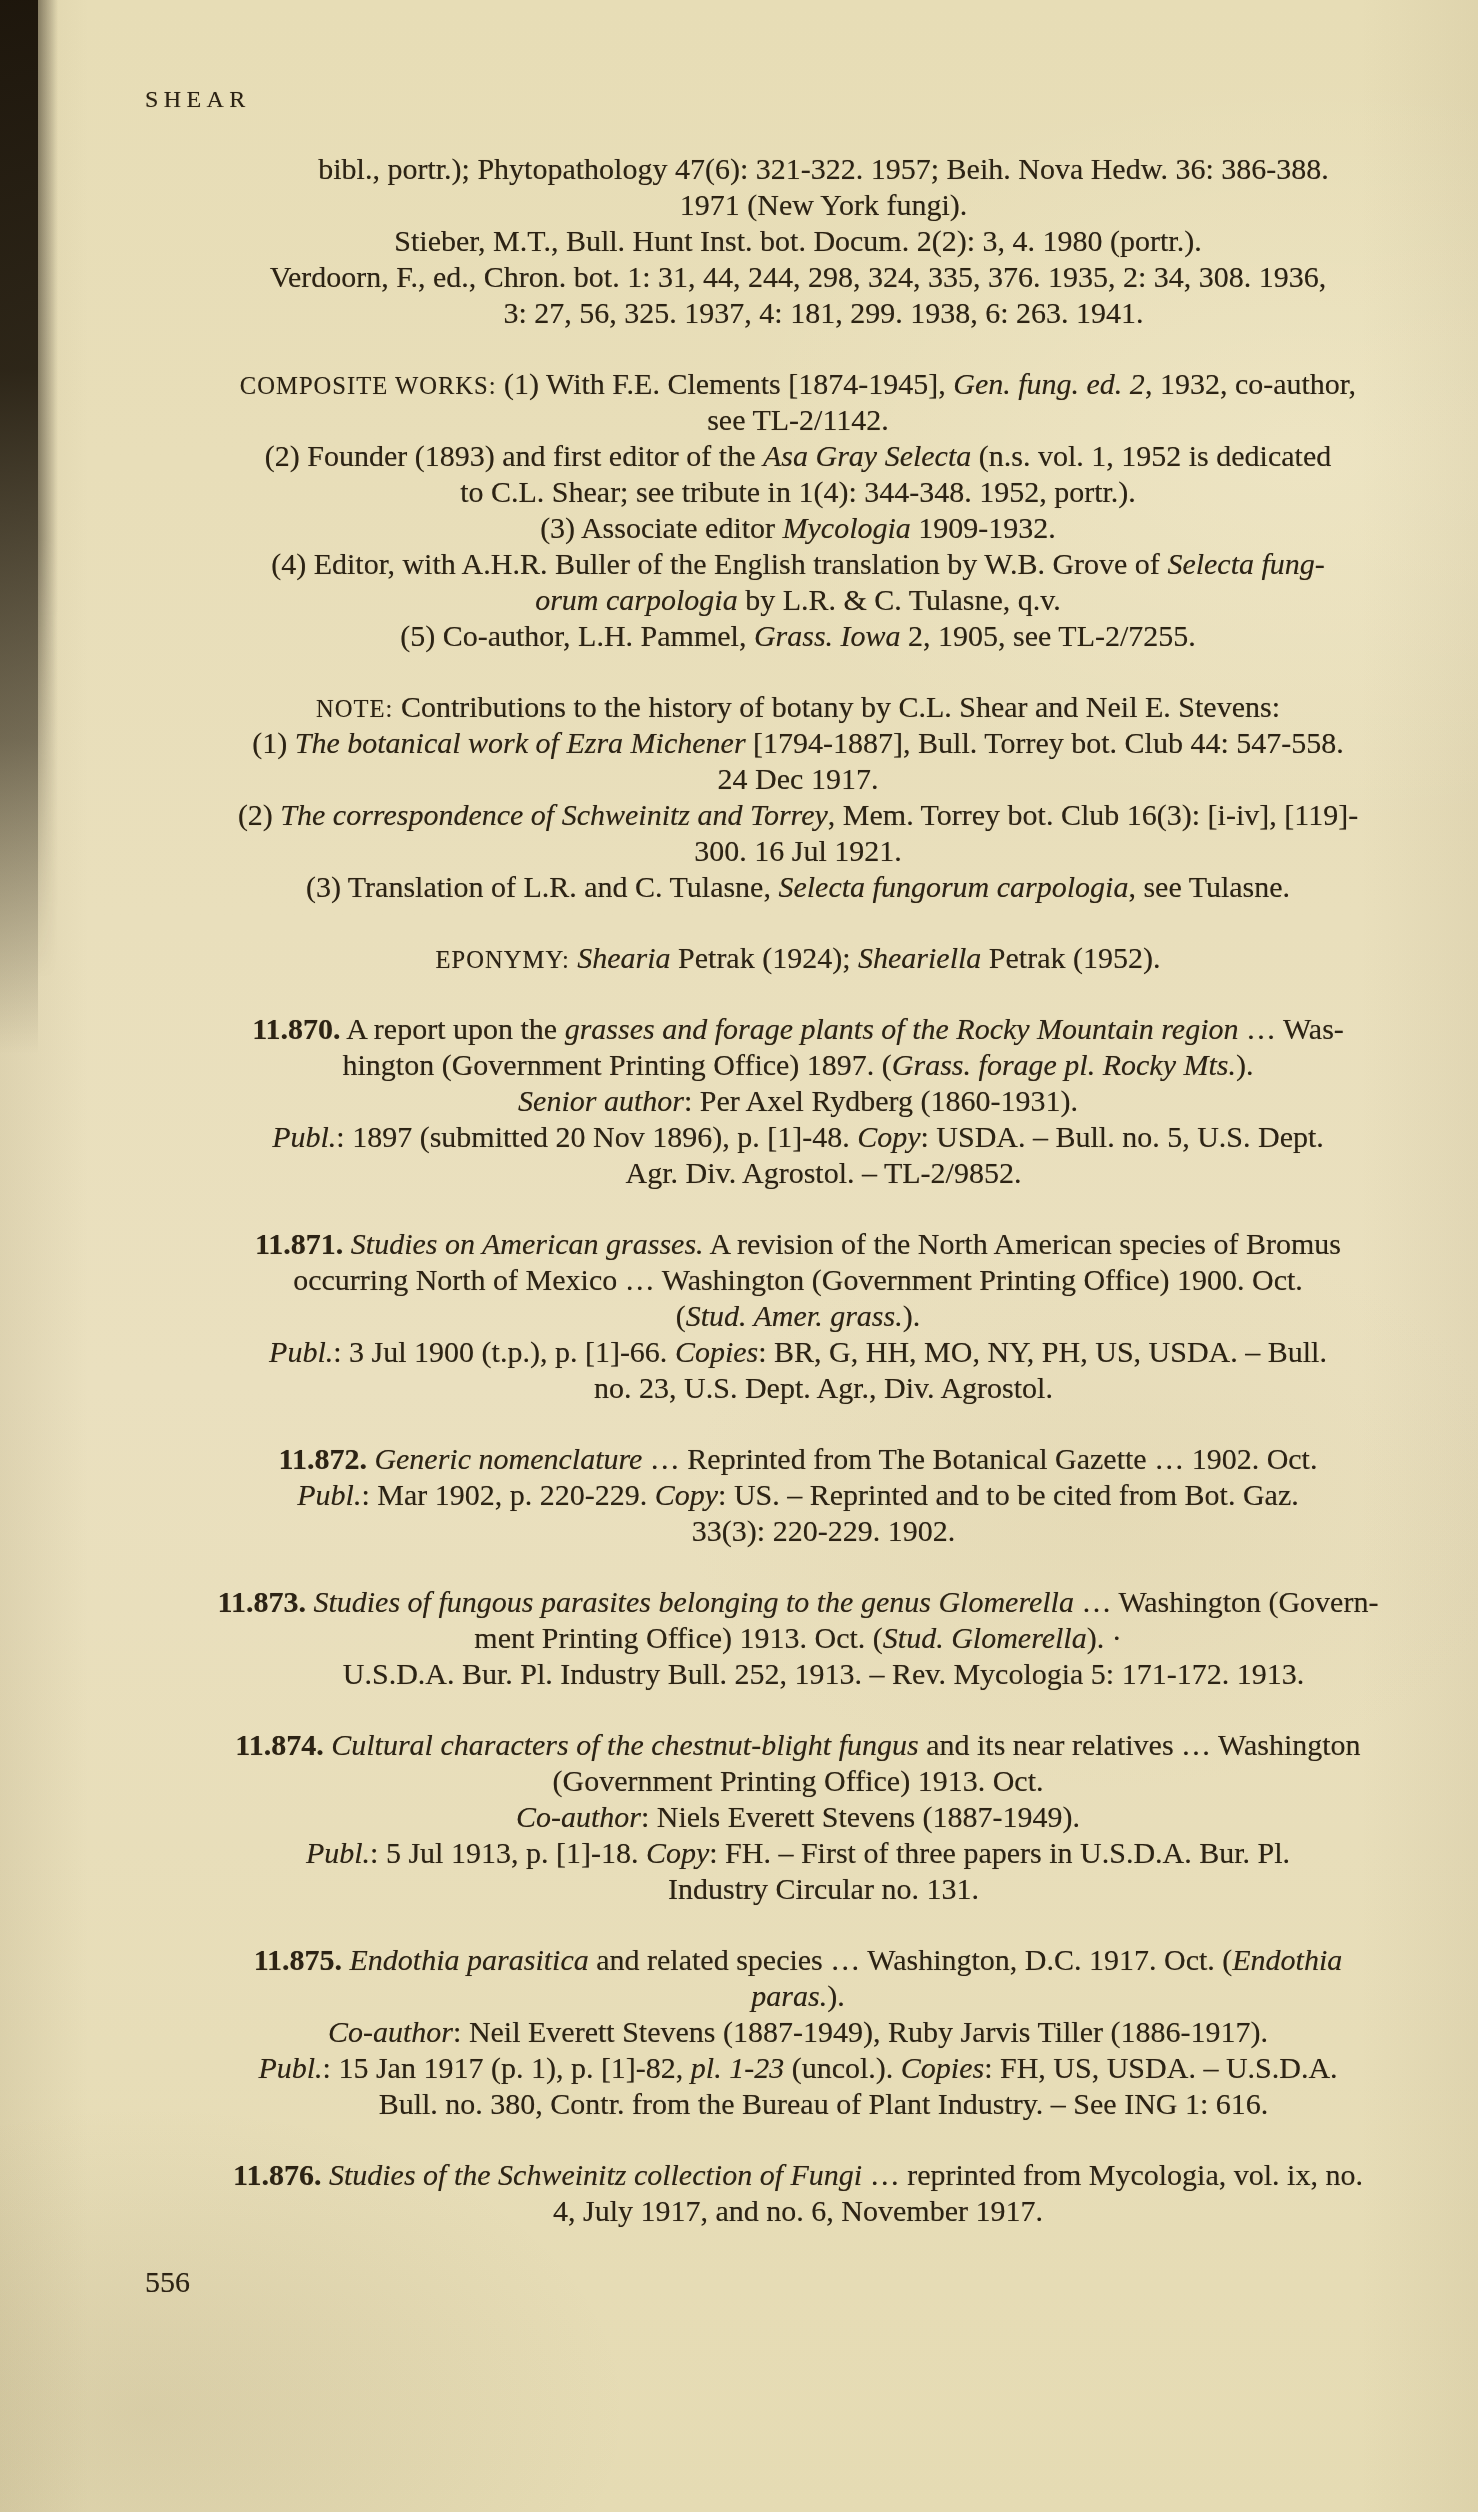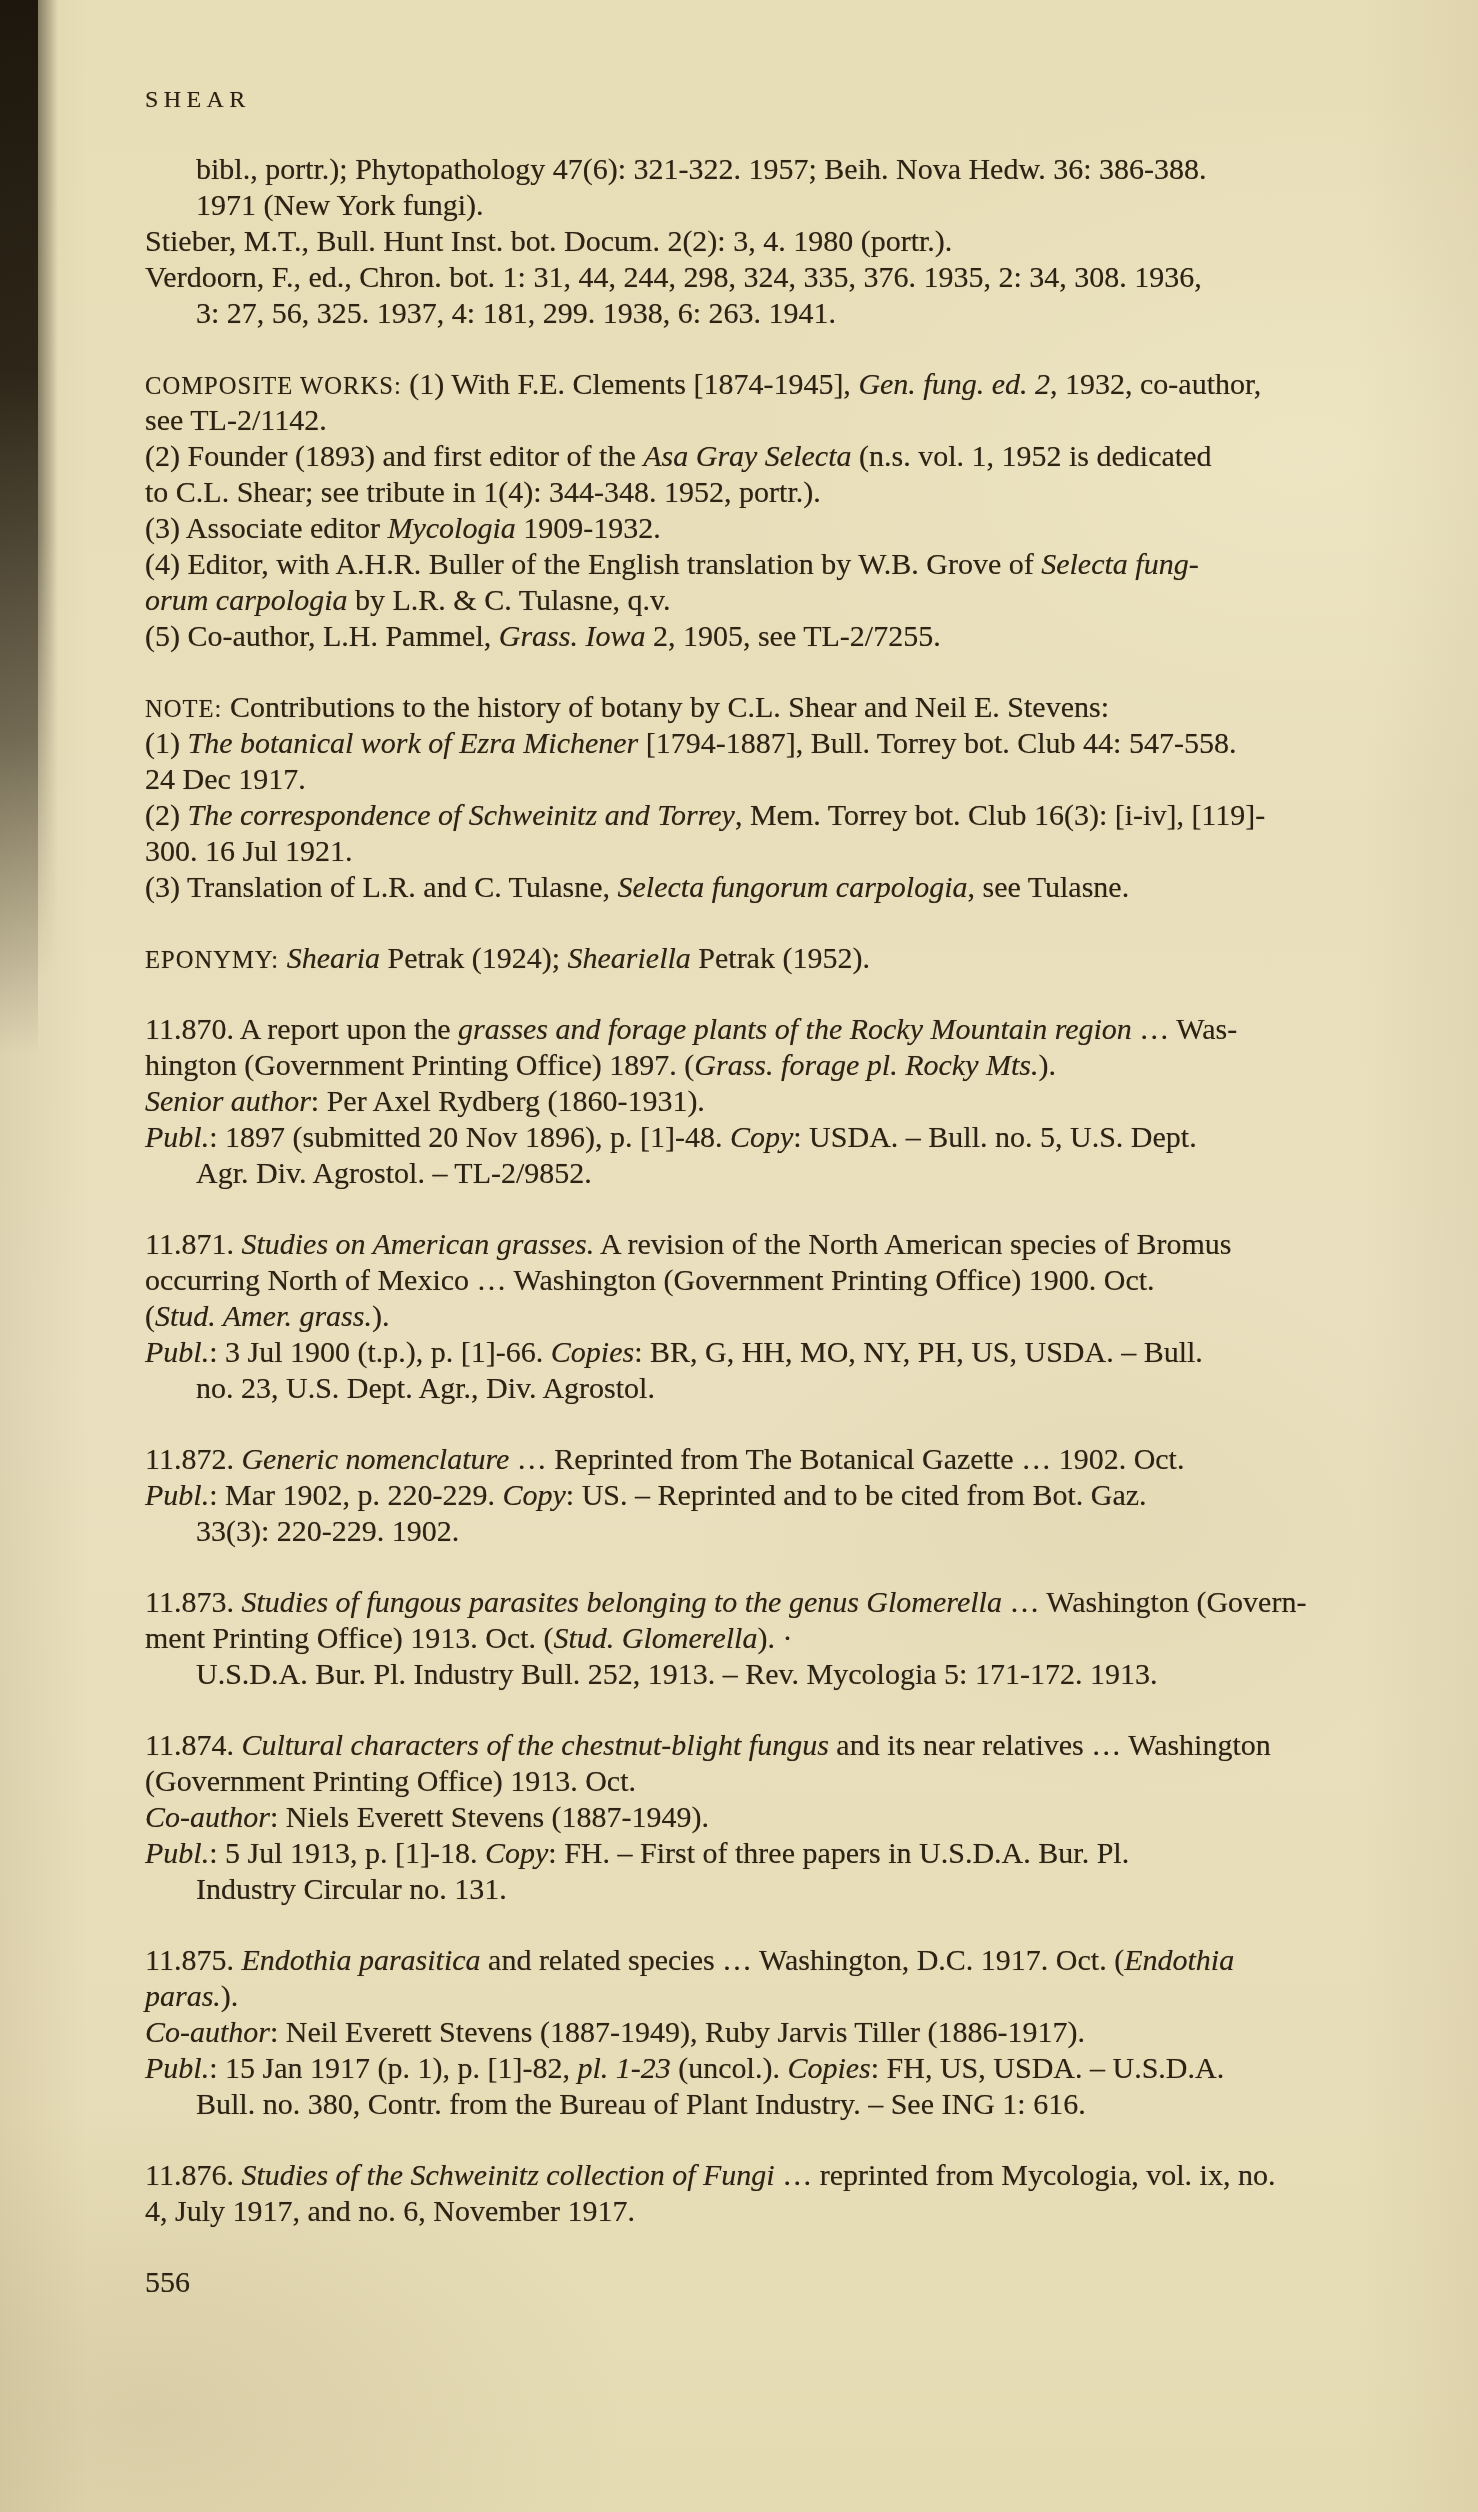--- a/index.html
+++ b/index.html
@@ -32,25 +32,25 @@
   .text-body{
     position:absolute;left:145px;top:81px;right:27px;
     font-size:30px;line-height:36px;
     text-shadow:0 0 0.7px rgba(44,33,17,0.45);
   }
   .running-head{
     font-size:24px;letter-spacing:5.4px;
     height:36px;line-height:36px;margin-bottom:34px;
   }
   .block{margin-bottom:35px;}
-  .line{height:36px;line-height:36px;white-space:nowrap;}
+  .line{height:36px;line-height:36px;white-space:nowrap;text-align:center;}
   .line.ind{padding-left:51px;}
   .sc{font-size:0.82em;letter-spacing:1px;}
   i{font-style:italic;}
-  b{font-weight:normal;}
+  b{font-weight:bold;}
   .page-number{
     font-size:30px;margin-top:20px;height:36px;line-height:36px;
   }
 </style>
 </head>
 <body>
 
 <div class="page">
   <div class="gutter"></div>
   <div class="gutter-soft"></div>

